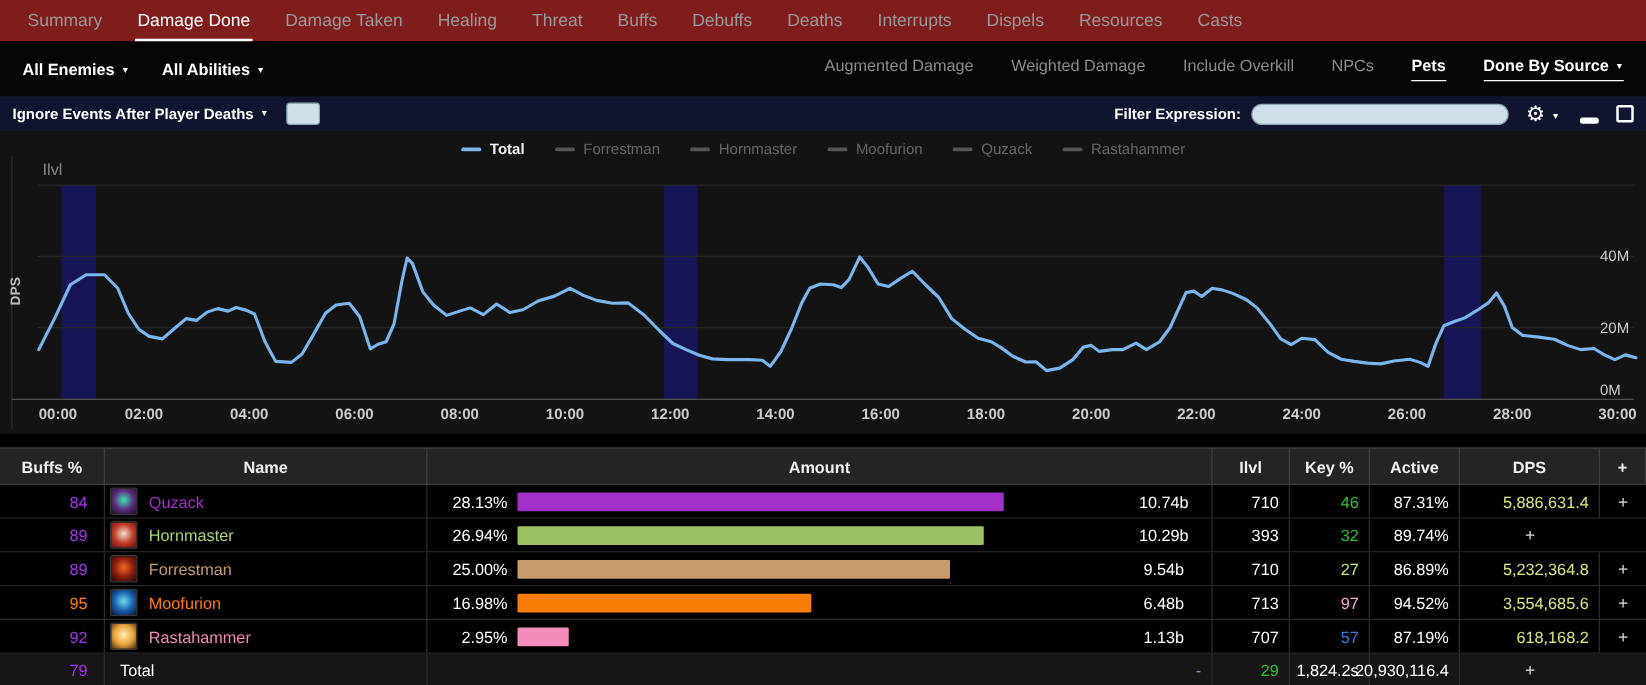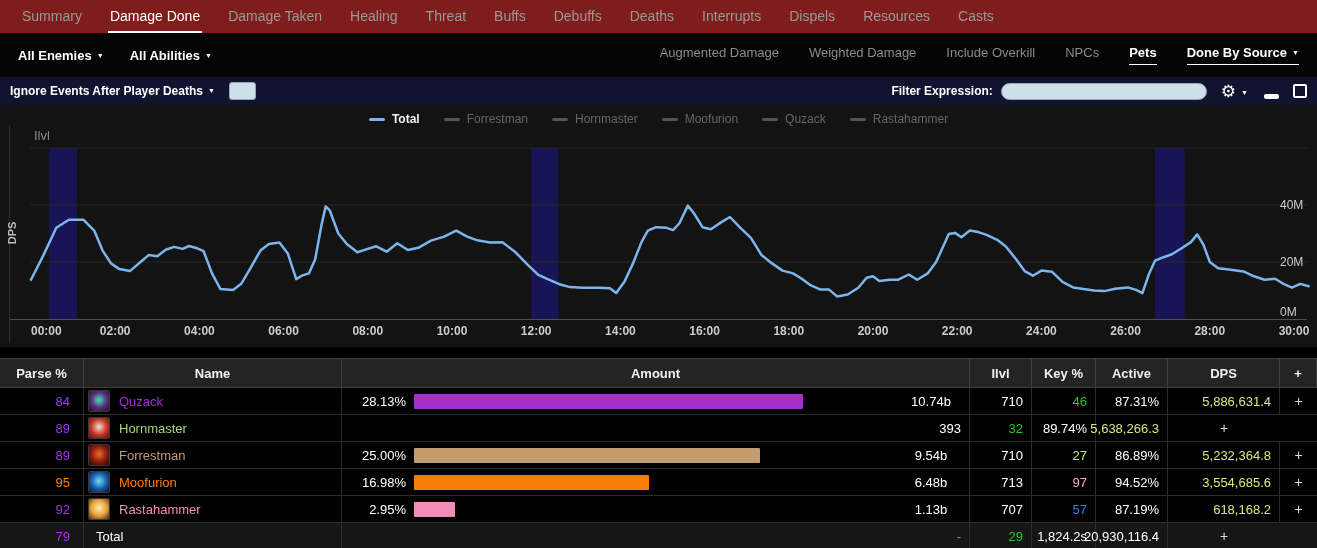--- a/index.html
+++ b/index.html
@@ -168,21 +168,21 @@
       <text x="1041.4" y="230" fill="#ccc" font-size="12" text-anchor="middle" font-family="Liberation Sans, sans-serif" font-weight="bold">24:00</text>
       <text x="1125.6000000000001" y="230" fill="#ccc" font-size="12" text-anchor="middle" font-family="Liberation Sans, sans-serif" font-weight="bold">26:00</text>
       <text x="1209.8" y="230" fill="#ccc" font-size="12" text-anchor="middle" font-family="Liberation Sans, sans-serif" font-weight="bold">28:00</text>
       <text x="1294" y="230" fill="#ccc" font-size="12" text-anchor="middle" font-family="Liberation Sans, sans-serif" font-weight="bold">30:00</text>
       <text x="16" y="128" fill="#bbb" font-size="11" font-weight="bold" transform="rotate(-90 16 128)" text-anchor="middle" font-family="Liberation Sans, sans-serif">DPS</text>
     </svg>
 </div>
 
 <div class="tablewrap">
   <div class="trow thead" id="thead">
-      <div class="cell">Parse %</div>
+      <div class="cell">Buffs %</div>
       <div class="cell">Name</div>
       <div class="cell">Amount</div>
       <div class="cell">Ilvl</div>
       <div class="cell">Key %</div>
       <div class="cell">Active</div>
       <div class="cell">DPS</div>
       <div class="cell">+</div>
     </div>
   <div id="tbody">
       <div class="trow body-row">
@@ -203,24 +203,30 @@
         <div class="cell num">87.31%</div>
         <div class="cell num" style="color: rgb(217, 232, 123);">5,886,631.4</div>
         <div class="cell plus-cell">+</div>
       </div>
       <div class="trow body-row">
         <div class="cell parse-cell" style="color: rgb(163, 53, 238);">89</div>
         <div class="cell name-cell">
           <span class="spec-icon" style="background: radial-gradient(circle at 50% 45%, rgb(239, 226, 208) 0%, rgb(194, 59, 40) 52%, rgb(94, 14, 10) 100%);"></span>
           <span class="name-link" style="color: rgb(171, 212, 115);">Hornmaster</span>
         </div>
+        <div class="cell amount-cell">
+          <span class="pct">26.94%</span>
+          <span class="barwrap">
+            <span class="bar" style="width: 78.126%; background: rgb(156, 193, 99); display: block;"></span>
+          </span>
+          <span class="amt">10.29b</span>
+        </div>
         <div class="cell num">393</div>
         <div class="cell num" style="color: rgb(47, 196, 47);">32</div>
         <div class="cell num">89.74%</div>
-        <div class="cell num" style="color: rgb(217, 232, 123);">5,638,266.3</div>
         <div class="cell plus-cell">+</div>
       </div>
       <div class="trow body-row">
         <div class="cell parse-cell" style="color: rgb(163, 53, 238);">89</div>
         <div class="cell name-cell">
           <span class="spec-icon" style="background: radial-gradient(circle at 50% 45%, rgb(240, 106, 34) 0%, rgb(138, 29, 15) 52%, rgb(37, 6, 4) 100%);"></span>
           <span class="name-link" style="color: rgb(198, 155, 109);">Forrestman</span>
         </div>
         <div class="cell amount-cell">
           <span class="pct">25.00%</span>

